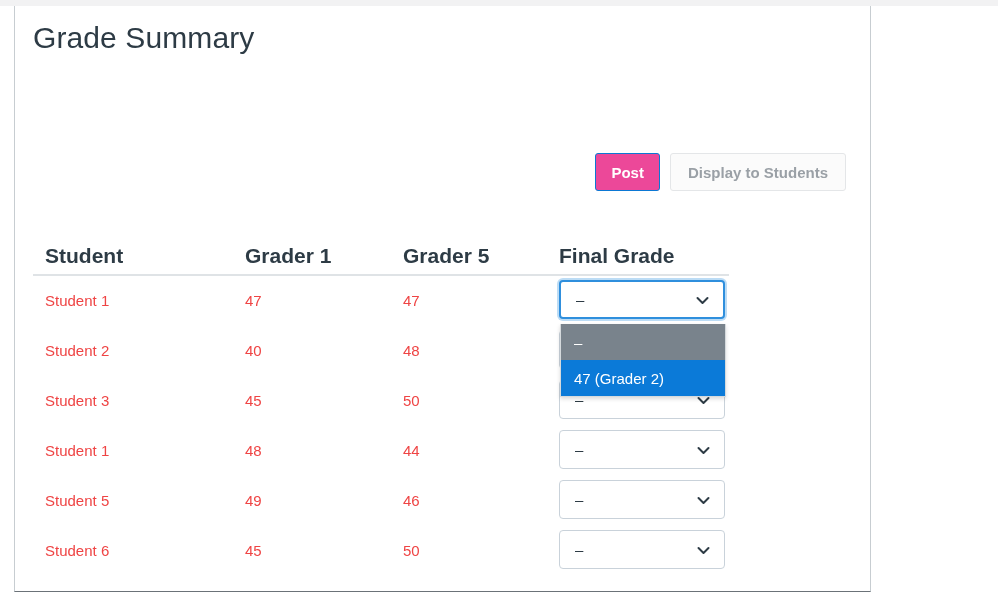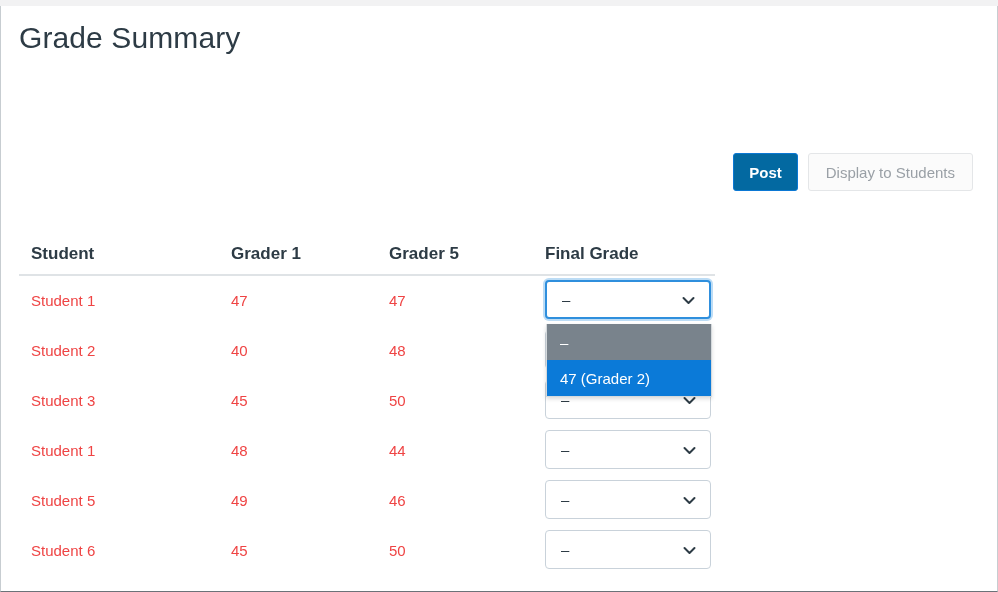--- a/index.html
+++ b/index.html
@@ -25,23 +25,23 @@
     position: absolute;
     left: 0; top: 0;
     width: 998px;
     height: 6px;
     background: #f2f2f3;
   }
 
   
   .card {
     position: absolute;
-    left: 0;
+    left: 14px;
     top: 6px;
-    width: 998px;
+    width: 857px;
     height: 586px;
     box-sizing: border-box;
     background: #ffffff;
     border-left: 1px solid #c7cdd1;
     border-right: 1px solid #c7cdd1;
     border-bottom: 1px solid #6b7278;
   }
 
   .page-title {
     position: absolute;
@@ -80,51 +80,51 @@
     border-radius: 3px;
     font-size: 15px;
     font-family: inherit;
     display: flex;
     align-items: center;
     justify-content: center;
     cursor: pointer;
     white-space: nowrap;
   }
   .btn-primary {
-    background: #0369a1;
+    background: #ec4899;
     border: 1px solid #0b78d4;
     color: #ffffff;
     padding: 0 15px;
     font-weight: 700;
   }
   .btn-disabled {
     background: #fbfbfb;
     border: 1px solid #e4e6e8;
     color: #9aa0a6;
     padding: 12px 17px;
-    font-weight: 400;
+    font-weight: 700;
     cursor: default;
   }
 
   
   .table {
     position: absolute;
     left: 18px;
     top: 228px;
     width: 696px;
   }
   .thead {
     position: relative;
     height: 40px;
     border-bottom: 2px solid #dfe3e6;
   }
   .th {
     position: absolute;
     top: 10px;
-    font-size: 17px;
+    font-size: 21px;
     font-weight: 700;
     color: #2d3b45;
     white-space: nowrap;
   }
   .col-student { left: 12px; }
   .col-g1      { left: 212px; }
   .col-g2      { left: 370px; }
   .col-final   { left: 526px; }
 
   .row {

